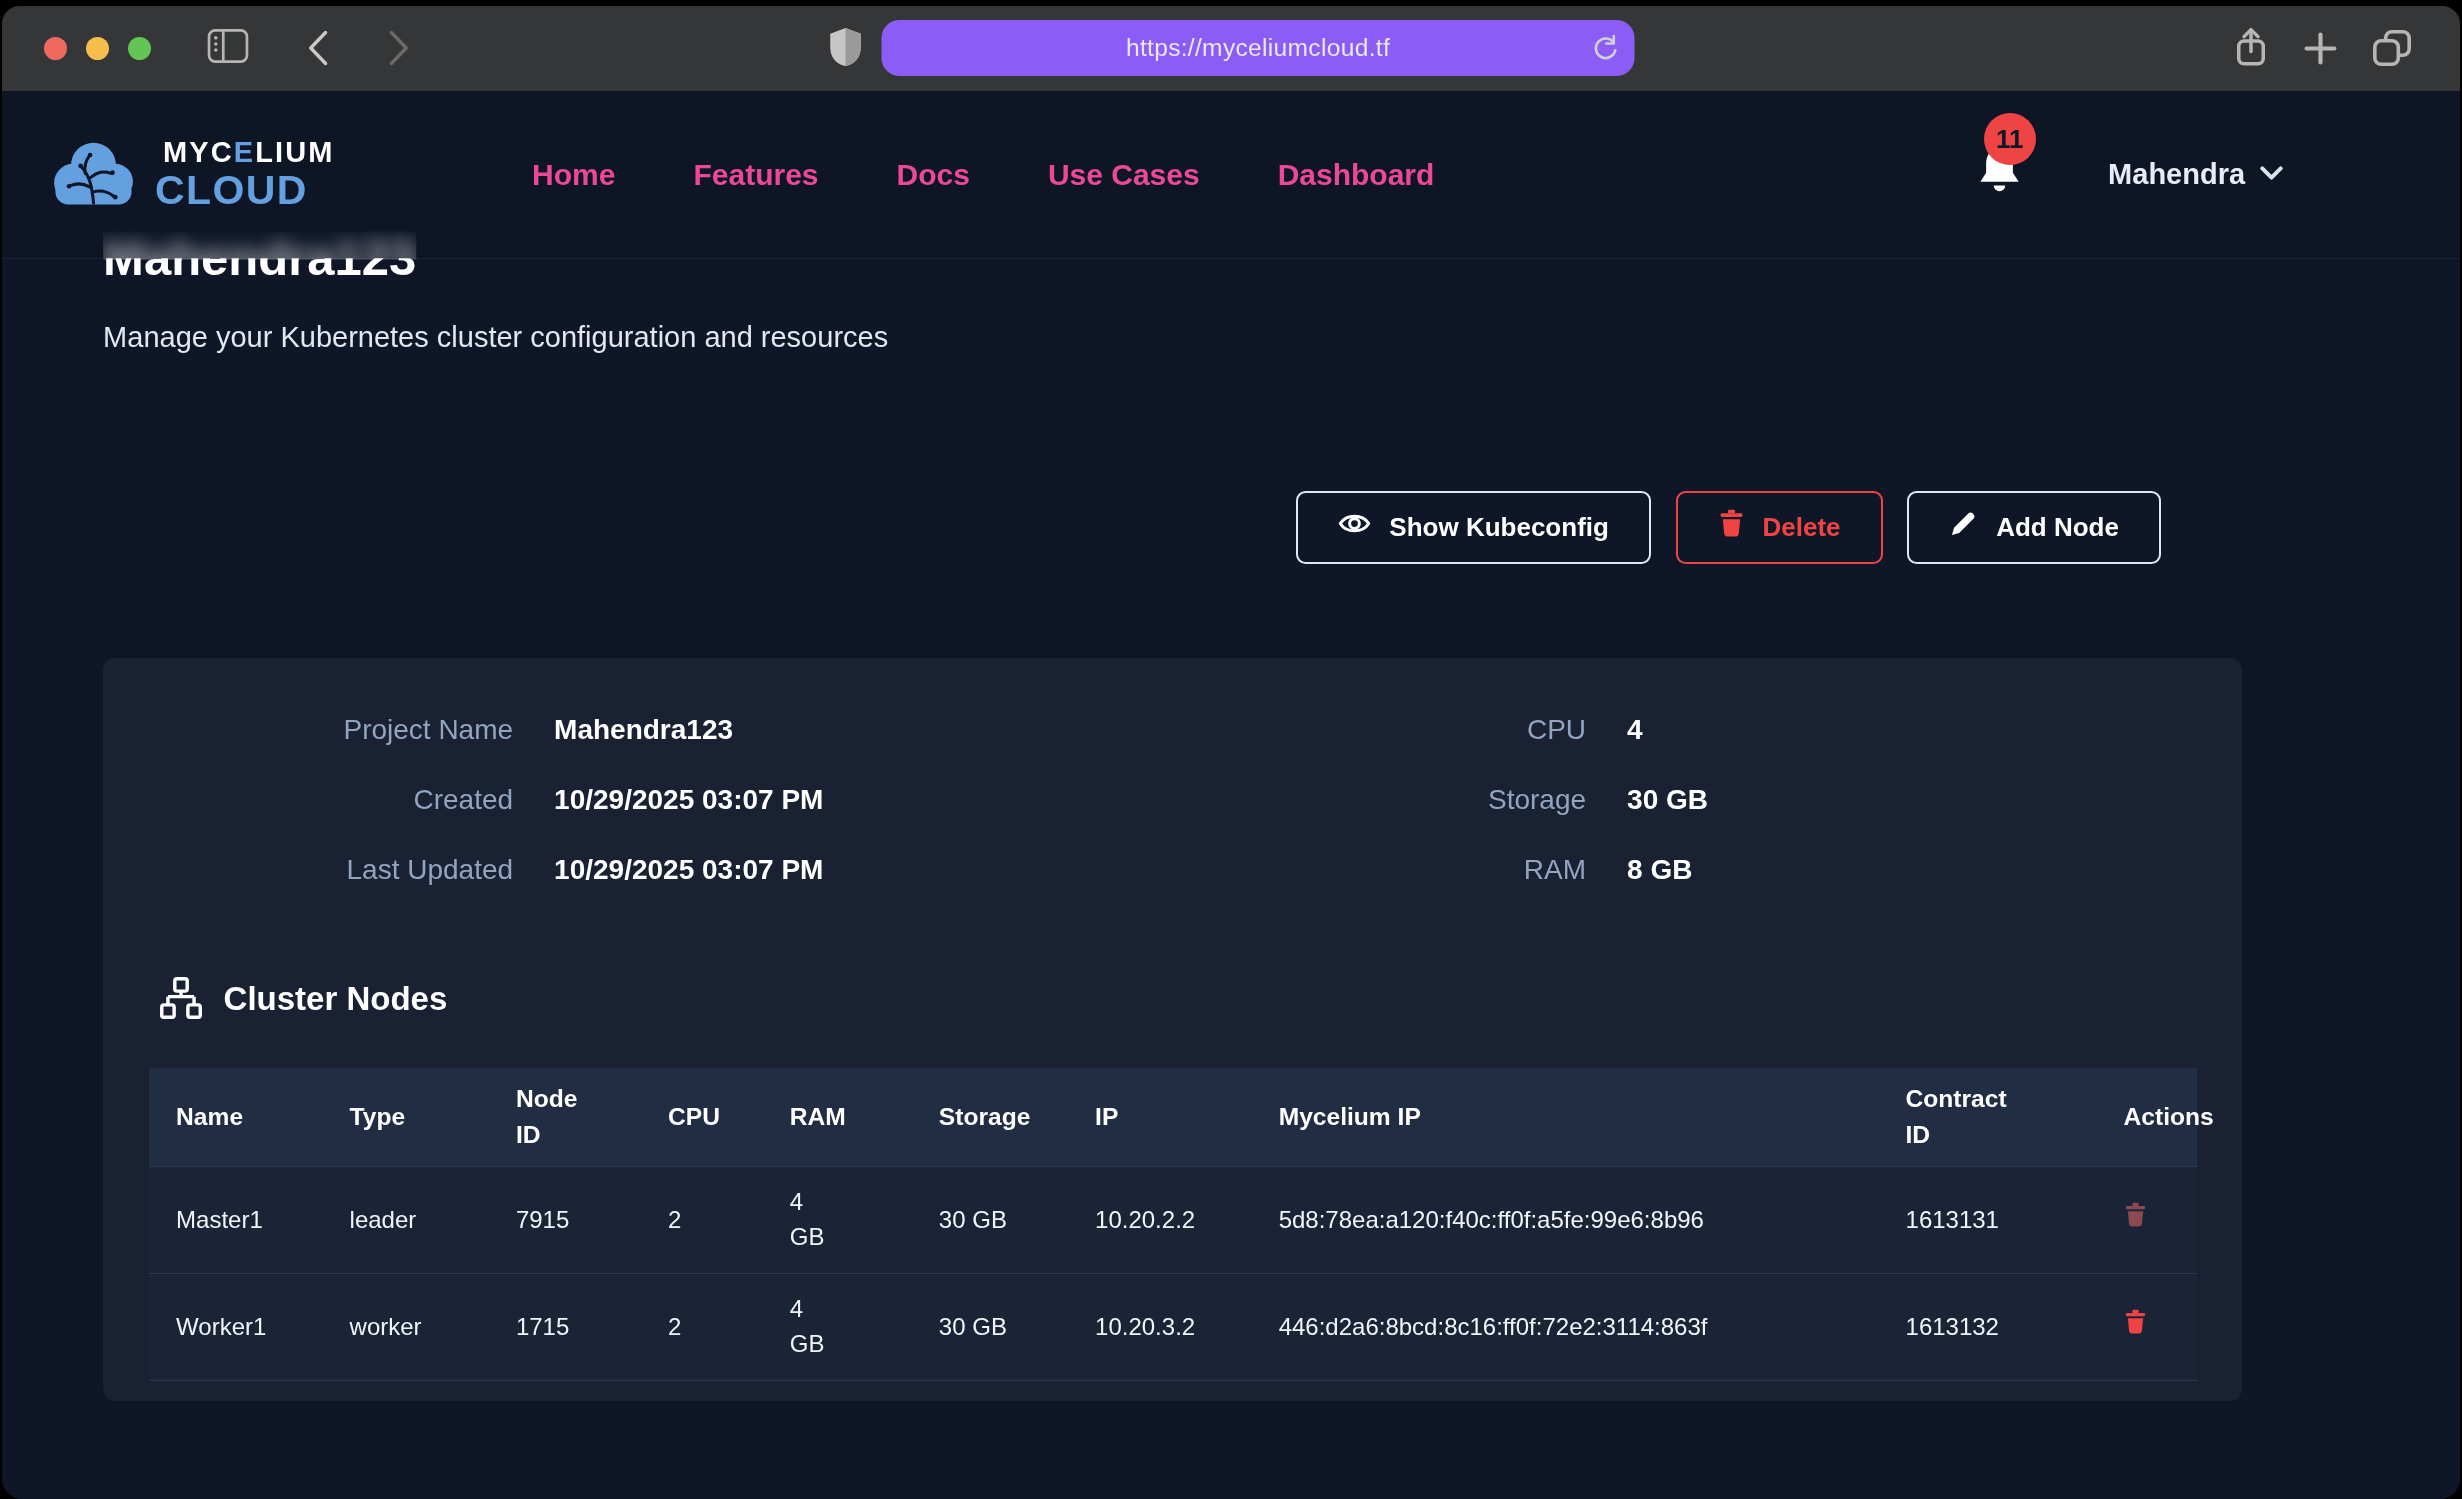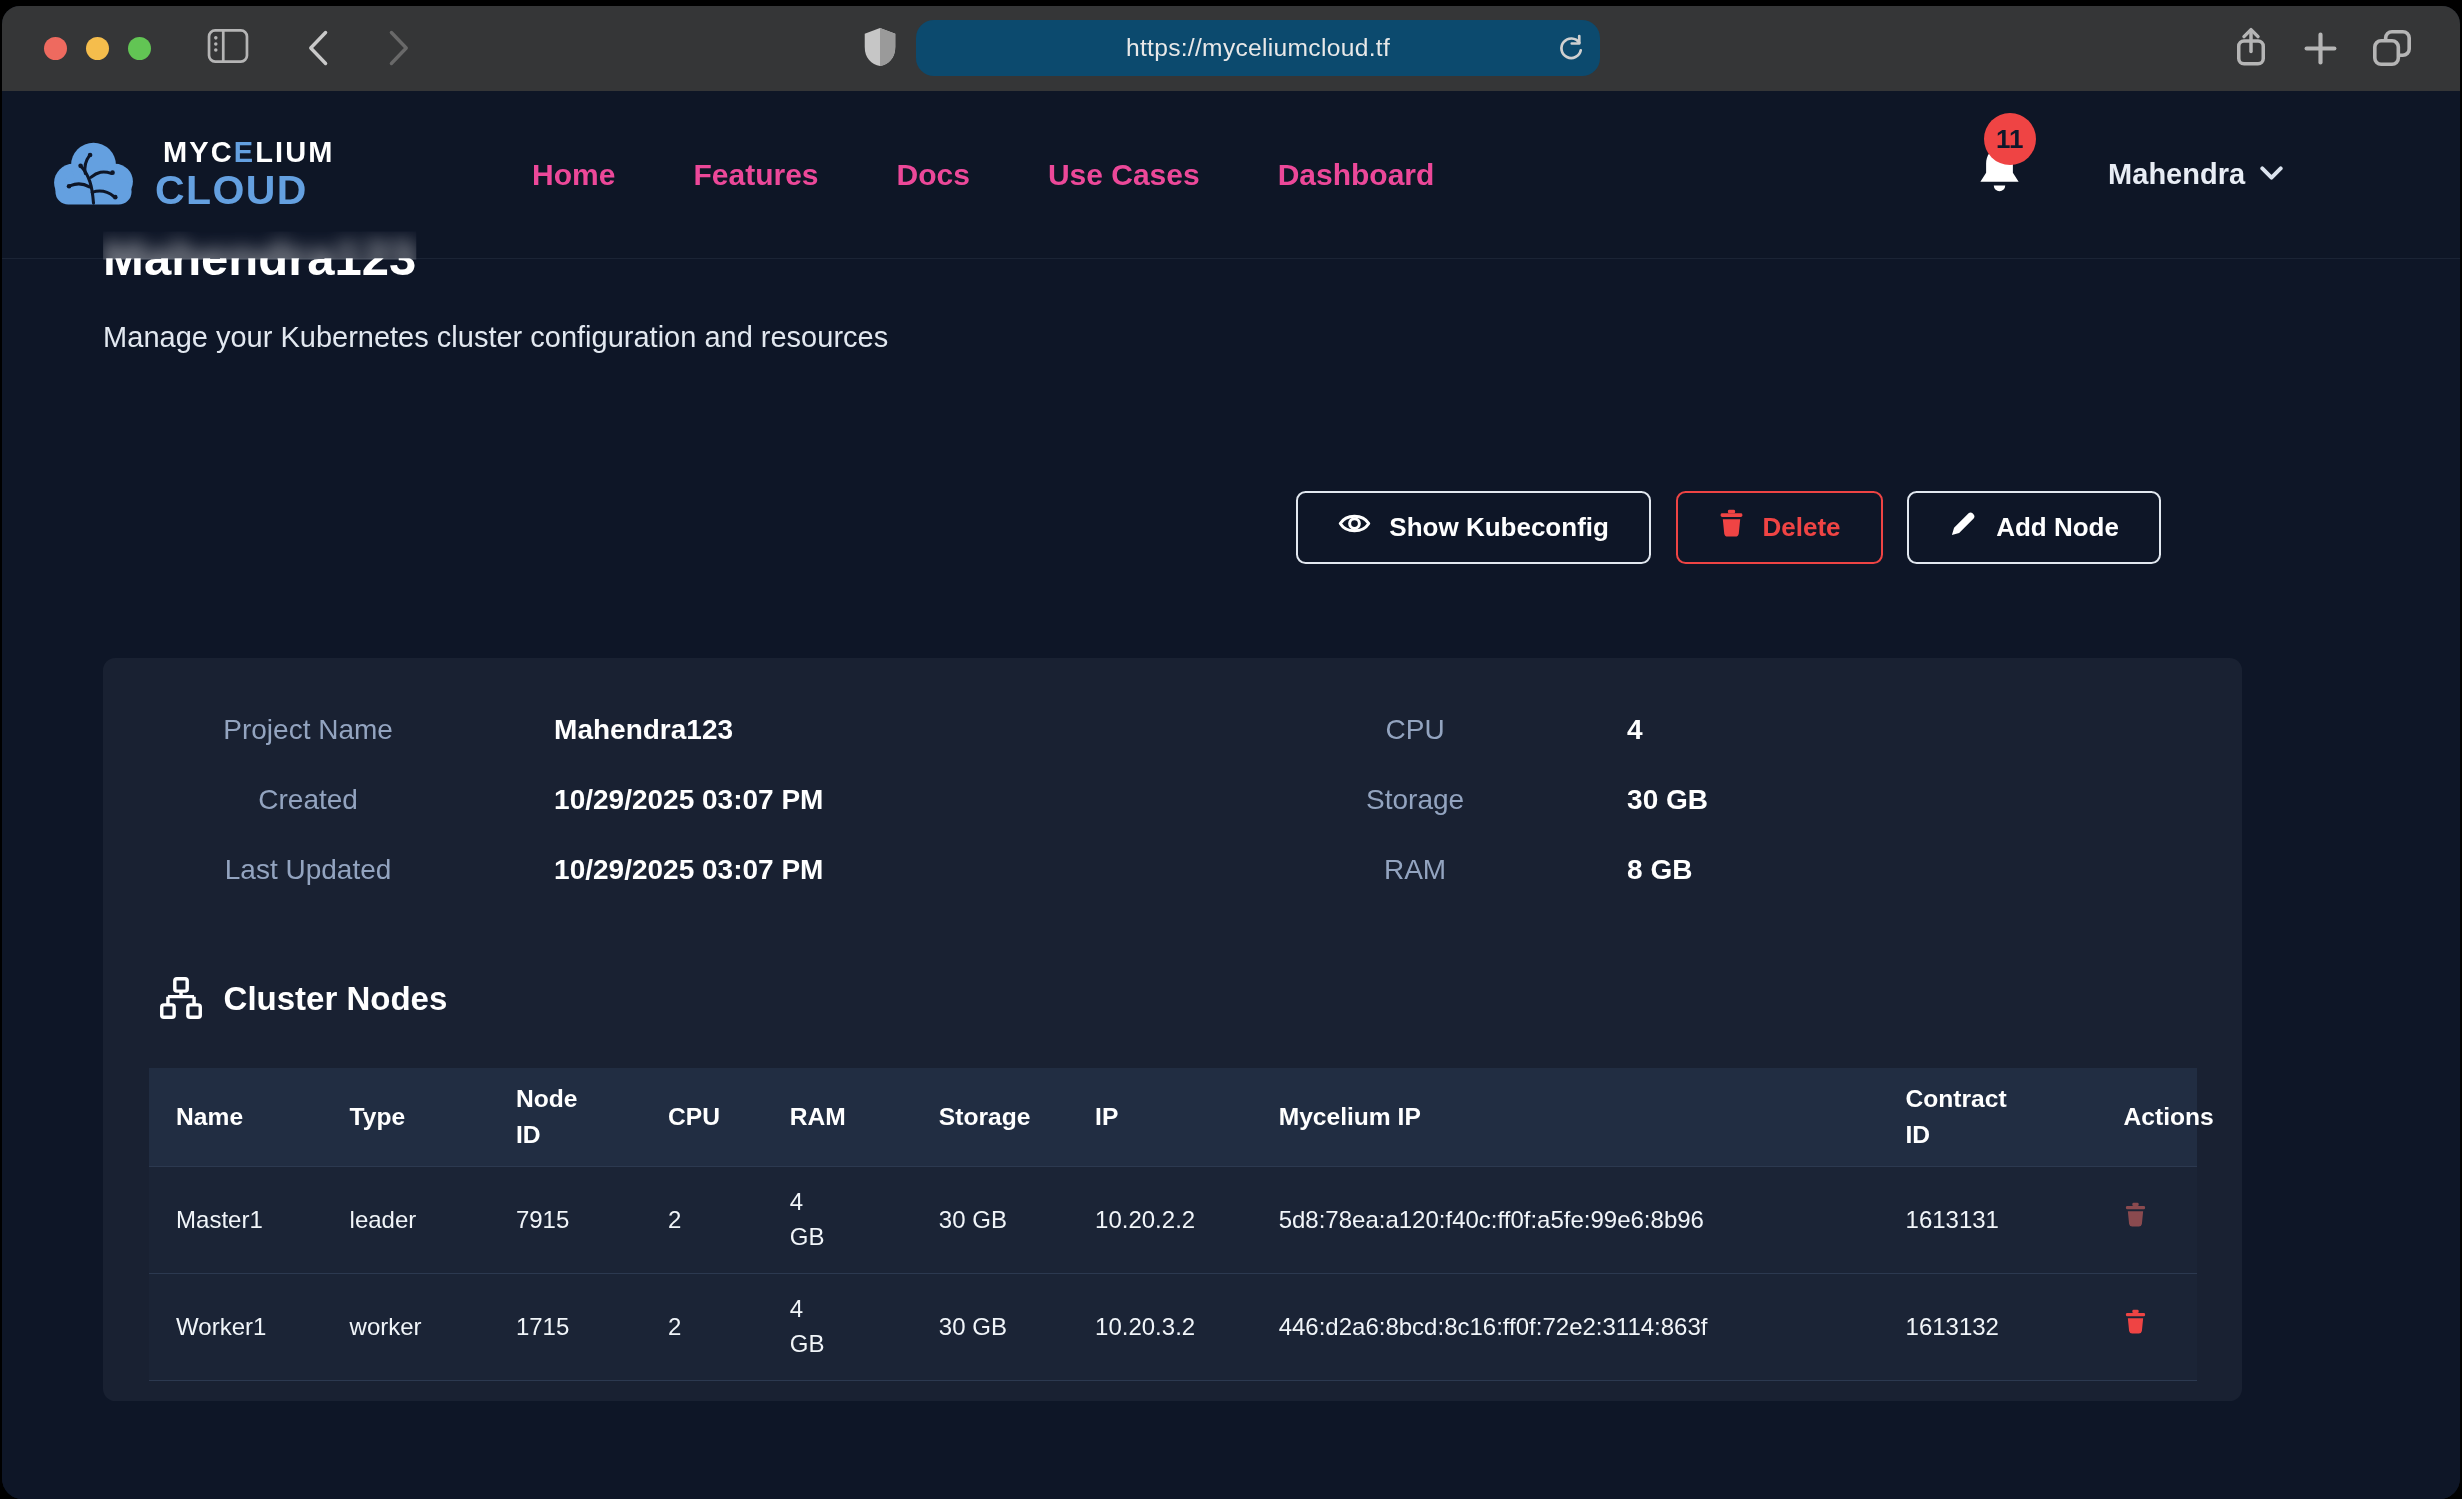--- a/index.html
+++ b/index.html
@@ -10,21 +10,21 @@
   
   .chrome{position:relative;height:85px;background:#353637;display:flex;align-items:center;}
   .traffic{position:absolute;left:42px;top:0;height:85px;display:flex;align-items:center;gap:19px;}
   .dot{width:23px;height:23px;border-radius:50%;display:inline-block;}
   .dot.red{background:#ee6a5f;}.dot.yellow{background:#f5bd4c;}.dot.green{background:#62c554;}
   .chrome-btn{background:none;border:none;padding:0;margin:0;display:flex;align-items:center;justify-content:center;cursor:pointer;}
   .btn-sidebar{position:absolute;left:205px;top:22px;}
   .btn-back{position:absolute;left:302px;top:22px;}
   .btn-forward{position:absolute;left:384px;top:22px;}
   .url-zone{position:absolute;left:50%;top:0;transform:translateX(-50%);height:85px;display:flex;align-items:center;gap:18px;}
-  .url-pill{position:relative;width:684px;height:56px;border-radius:18px;background:#0c4a6e;display:flex;align-items:center;justify-content:center;cursor:text;}
+  .url-pill{position:relative;width:753px;height:56px;border-radius:18px;background:#8b5cf6;display:flex;align-items:center;justify-content:center;cursor:text;}
   .url-text{font-size:24.6px;color:#e8e8e8;letter-spacing:0.3px;}
   .btn-reload{position:absolute;right:13.7px;top:50%;transform:translateY(-50%);}
   .chrome-right{position:absolute;right:48px;top:0;height:85px;display:flex;align-items:center;gap:33px;}
 
   
   .page{position:absolute;left:0;right:0;top:85px;bottom:0;background:#0e1627;overflow:hidden;}
   .content{position:absolute;inset:0;}
 
   .site-header{position:absolute;left:0;right:0;top:0;height:168px;z-index:20;
     background:rgba(14,22,40,0.18);border-bottom:0.7px solid rgba(148,163,184,0.10);
@@ -53,21 +53,21 @@
   .action-btn{display:flex;align-items:center;gap:18px;height:73px;padding:0 40px;
     background:transparent;border:2.1px solid #e2e8f0;border-radius:9.6px;
     color:#ffffff;font-size:26px;font-weight:700;cursor:pointer;white-space:nowrap;}
   .action-btn.danger{border-color:var(--danger,#ef4444);color:var(--danger,#ef4444);}
 
   .card{position:absolute;top:567px;left:101px;width:2139px;height:743px;
     background:#192132;border-radius:12.3px;z-index:5;}
 
   .details-grid{display:grid;grid-template-columns:410px 649px 342px auto;
     column-gap:41px;row-gap:25px;padding-top:49px;}
-  .d-label{font-size:28px;color:#93a4c0;text-align:center;line-height:45px;height:45px;}
+  .d-label{font-size:28px;color:#93a4c0;text-align:right;line-height:45px;height:45px;}
   .d-value{font-size:28px;color:#ffffff;font-weight:600;line-height:45px;height:45px;}
 
   .cluster-heading{position:absolute;top:318px;left:56px;display:flex;align-items:center;gap:20.5px;}
   .cluster-heading h2{margin:0;font-size:33px;font-weight:700;color:#ffffff;}
 
   .node-table{position:absolute;top:410px;left:46px;width:2048px;border-collapse:collapse;table-layout:fixed;}
   .node-table thead tr{background:#212d42;height:99px;}
   .node-table th{font-size:24.6px;font-weight:700;color:#ffffff;text-align:left;padding-left:27px;vertical-align:middle;line-height:1.45;}
   .node-table tbody tr{background:#1b2436;height:107px;border-top:1.4px solid #2c3950;}
   .node-table tbody tr:last-child{border-bottom:1.4px solid #2c3950;}

